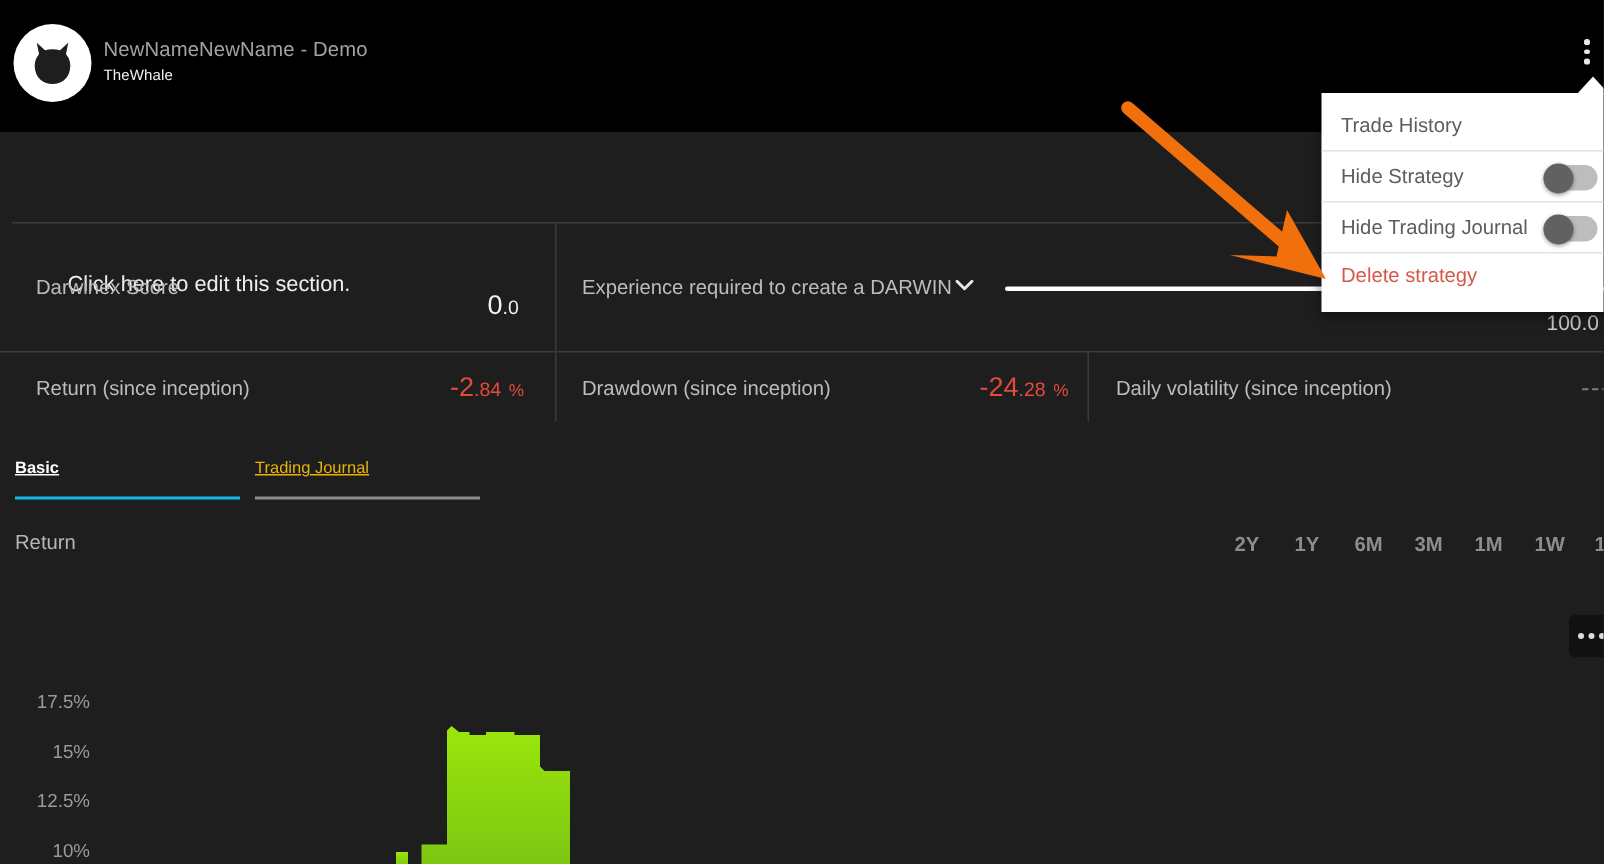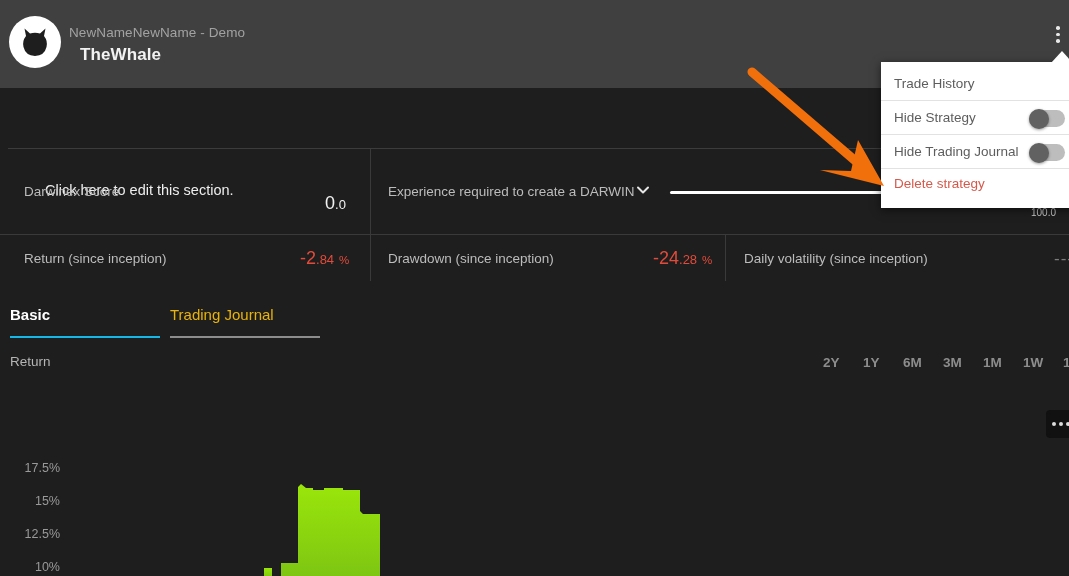--- a/index.html
+++ b/index.html
@@ -5,33 +5,33 @@
   * { box-sizing: border-box; margin: 0; padding: 0; }
   html, body {
     width: 1069px; height: 576px;
     background: #1e1e1e;
     font-family: "Liberation Sans", sans-serif;
     overflow: hidden;
   }
   #root { position: relative; width: 1069px; height: 576px; background: #1e1e1e; }
 
   
-  .header { position: absolute; left: 0; top: 0; width: 1069px; height: 88px; background: #404040; }
+  .header { position: absolute; left: 0; top: 0; width: 1069px; height: 88px; background: #000000; }
   .avatar {
     position: absolute; left: 9px; top: 16px; width: 52px; height: 52px;
     border-radius: 50%; background: #ffffff;
   }
   .avatar svg { position: absolute; left: 12px; top: 11px; }
   .acct-sub {
     position: absolute; left: 69px; top: 25px;
     font-size: 13.5px; color: #a2a2a2; letter-spacing: .1px;
   }
   .acct-name {
-    position: absolute; left: 80px; top: 45px;
-    font-size: 17px; color: #f2f2f2; font-weight: bold; letter-spacing: .1px;
+    position: absolute; left: 69px; top: 45px;
+    font-size: 10px; color: #f2f2f2; font-weight: normal; letter-spacing: .1px;
   }
   .kebab-top {
     position: absolute; right: -3px; top: 26px; width: 16px; height: 20px; cursor: pointer;
   }
   .kebab-top i {
     display: block; width: 3.5px; height: 3.5px; border-radius: 50%;
     background: #e8e8e8; margin: 0 0 3px 0;
   }
 
   
@@ -62,26 +62,26 @@
   .sval .sm { font-size: 13px; }
   .sval.neg { color: #e24b3b; }
   .sval.neg .pct { font-size: 11.5px; }
   .sval.muted { color: #7d7d7d; font-size: 17px; letter-spacing: 1px; }
 
   .prog-track {
     position: absolute; left: 670px; top: 191px; width: 400px; height: 3px;
     background: #ffffff; border-radius: 2px;
   }
   .prog-max {
-    position: absolute; left: 1031px; top: 207px; font-size: 10px; color: #c9c9c9; white-space: nowrap;
+    position: absolute; left: 1031px; top: 207px; font-size: 14px; color: #c9c9c9; white-space: nowrap;
   }
 
   
   .tabs { position: absolute; left: 0; top: 306px; width: 1069px; height: 36px; }
-  .tab { position: absolute; top: 0; font-size: 15px; cursor: pointer; padding-bottom: 13px; }
+  .tab { position: absolute; top: 0; font-size: 11px; cursor: pointer; padding-bottom: 13px; text-decoration: underline; }
   .tab-basic { left: 10px; color: #ffffff; font-weight: bold; border-bottom: 2.5px solid #17b6e8; width: 150px; }
   .tab-journal { left: 170px; color: #eab308; border-bottom: 2.5px solid #8d8d8d; width: 150px; }
 
   .return-label {
     position: absolute; left: 10px; top: 354px; font-size: 13.5px; color: #b5b5b5;
   }
 
   
   .ranges { position: absolute; right: 0; top: 355px; height: 22px; }
   .rng {

